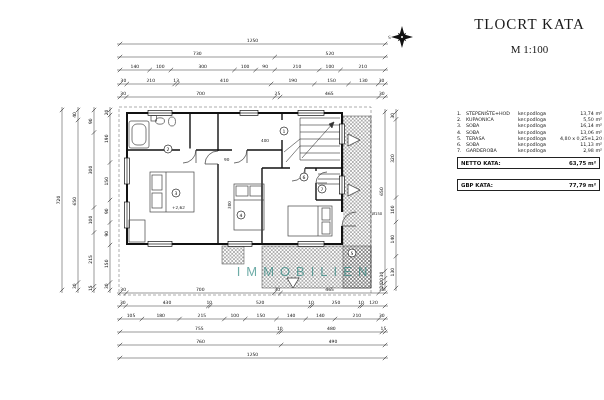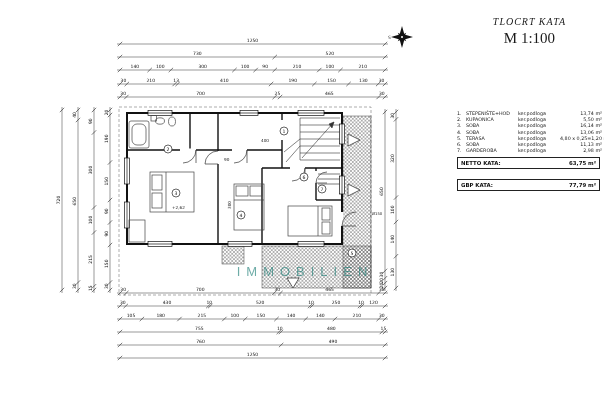--- a/index.html
+++ b/index.html
@@ -1,22 +1,22 @@
 <!DOCTYPE html>
 <html><head>
 <meta charset="utf-8">
 <style>
   html,body{margin:0;padding:0;background:#fff;}
   #canvas{position:relative;width:604px;height:400px;background:#ffffff;overflow:hidden;
           font-family:"DejaVu Sans", sans-serif;}
   #plan-svg{position:absolute;left:0;top:0;}
   .titleblock{position:absolute;left:455px;top:16px;width:149px;text-align:center;
               font-family:"Liberation Serif", serif;color:#1a1a1a;}
-  .titleblock .t1{font-size:10px;letter-spacing:1px;font-style:italic;}
-  .titleblock .t2{font-size:15px;margin-top:3px;}
+  .titleblock .t1{font-size:15px;letter-spacing:1px;}
+  .titleblock .t2{font-size:11px;margin-top:10px;}
   .legend{position:absolute;left:457px;top:111px;width:145px;color:#1a1a1a;}
   .legend-row{display:grid;grid-template-columns:9px 52px 42px 1fr;font-size:4.8px;
               line-height:6.2px;white-space:nowrap;}
   .legend-row .area{text-align:right;}
   .totalbox{position:absolute;left:457px;width:143px;height:12px;border:1px solid #222;
             display:flex;align-items:center;justify-content:space-between;
             padding:0 3px;box-sizing:border-box;font-size:5.4px;font-weight:700;color:#111;}
   #netto-box{top:157px;}
   #gbp-box{top:179px;}
   .watermark{position:absolute;left:205px;top:264px;width:200px;text-align:center;

